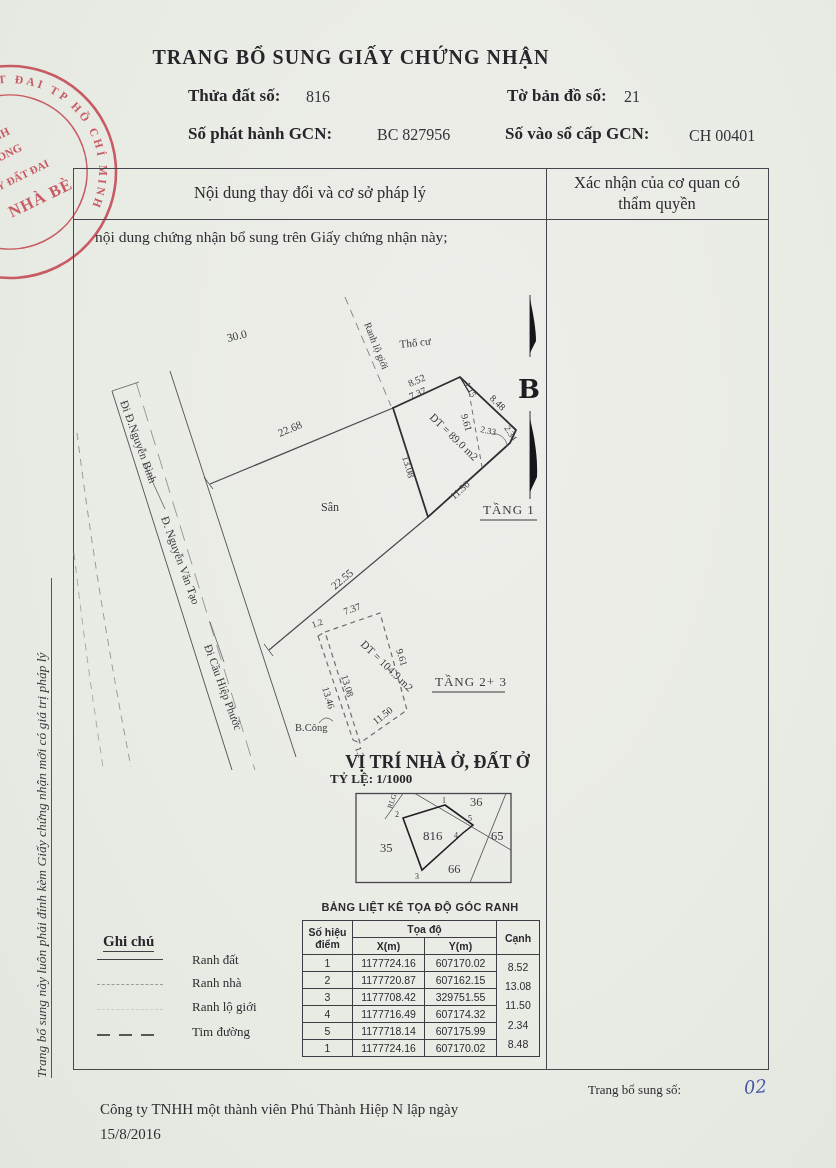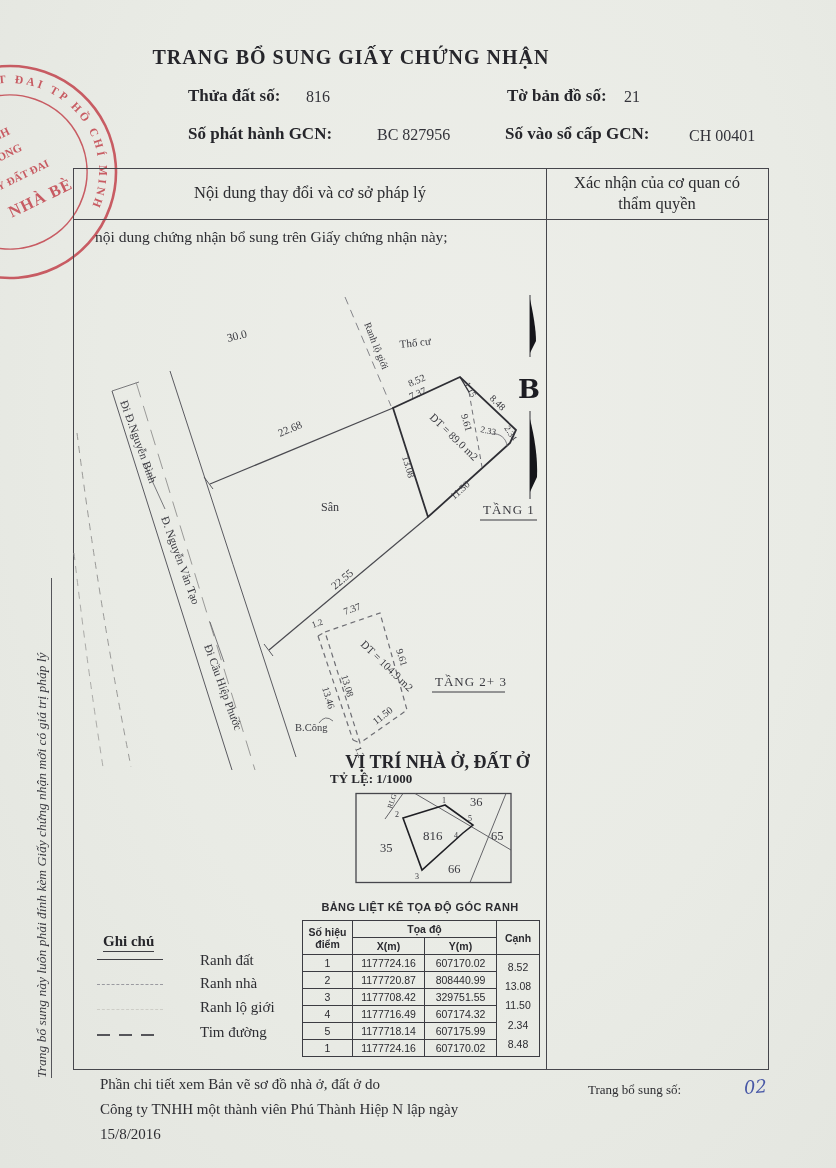--- a/index.html
+++ b/index.html
@@ -28,21 +28,21 @@
   .loc-scale{left:330px;top:771px;width:215px;font-size:13px;font-weight:bold;color:#26262b;}
   
   .ct-title{left:300px;top:901px;width:240px;text-align:center;font-family:"Liberation Sans",sans-serif;font-size:11px;font-weight:bold;letter-spacing:.4px;color:#2b2b30;}
   table.ct{position:absolute;left:302px;top:920px;width:237px;border-collapse:collapse;font-family:"Liberation Sans",sans-serif;font-size:10.5px;color:#2b2b30;border:1.6px solid #3c3c42;table-layout:fixed;}
   table.ct td{border:1px solid #3c3c42;text-align:center;padding:0;height:16px;}
   table.ct .hd{font-weight:bold;}
   .edge-cell{vertical-align:middle;}
   .edge-stack{display:flex;flex-direction:column;justify-content:space-around;height:96px;}
   
   .lg-title{font-size:15px;font-weight:bold;color:#26262b;}
-  .lg-label{font-size:15px;color:#2d2d32;margin-left:8px;}
+  .lg-label{font-size:13px;color:#2d2d32;}
   .lg-line{width:66px;display:inline-block;}
   .lg-solid{border-top:1.8px solid #3f3f44;}
   .lg-dash{border-top:1.5px dashed #9a9aa0;}
   .lg-faint{border-top:1.3px dashed #cdcdc7;}
   .lg-dashdot{height:2px;background:repeating-linear-gradient(90deg,#55555a 0 13px,transparent 13px 22px);}
   
   .ft{font-size:15px;color:#2d2d32;}
   .page-label{font-size:13px;color:#2c2c30;}
   .page-num{font-family:"DejaVu Serif",serif;font-style:italic;font-size:18px;color:#4757a6;transform:rotate(-5deg);display:inline-block;}
   
@@ -233,21 +233,21 @@
           <div>13.08</div>
           <div>11.50</div>
           <div>2.34</div>
           <div>8.48</div>
         </div>
       </td>
     </tr>
     <tr>
       <td>2</td>
       <td>1177720.87</td>
-      <td>808440.99</td>
+      <td>607162.15</td>
     </tr>
     <tr>
       <td>3</td>
       <td>1177708.42</td>
       <td>329751.55</td>
     </tr>
     <tr>
       <td>4</td>
       <td>1177716.49</td>
       <td>607174.32</td>
@@ -270,21 +270,20 @@
     <div class="abs lg-line lg-solid" style="left:0;top:26px;"></div>
     <div class="abs lg-label" style="left:95px;top:19px;">Ranh đất</div>
     <div class="abs lg-line lg-dash" style="left:0;top:51px;"></div>
     <div class="abs lg-label" style="left:95px;top:42px;">Ranh nhà</div>
     <div class="abs lg-line lg-faint" style="left:0;top:76px;"></div>
     <div class="abs lg-label" style="left:95px;top:66px;">Ranh lộ giới</div>
     <div class="abs lg-line lg-dashdot" style="left:0;top:101px;"></div>
     <div class="abs lg-label" style="left:95px;top:91px;">Tim đường</div>
   </div>
 
-  <div class="abs ft" style="left:100px;top:1076px;">Phần chi tiết xem Bản vẽ sơ đồ nhà ở, đất ở do</div>
   <div class="abs ft" style="left:100px;top:1101px;">Công ty TNHH một thành viên Phú Thành Hiệp N lập ngày</div>
   <div class="abs ft" style="left:100px;top:1126px;">15/8/2016</div>
   <div class="abs page-label" style="left:588px;top:1082px;">Trang bổ sung số:</div>
   <div class="abs" style="left:744px;top:1076px;">
     <span class="page-num">02</span>
   </div>
 
   <div class="abs side-note">Trang bổ sung này luôn phải đính kèm Giấy chứng nhận mới có giá trị pháp lý</div>
 
 </div>

